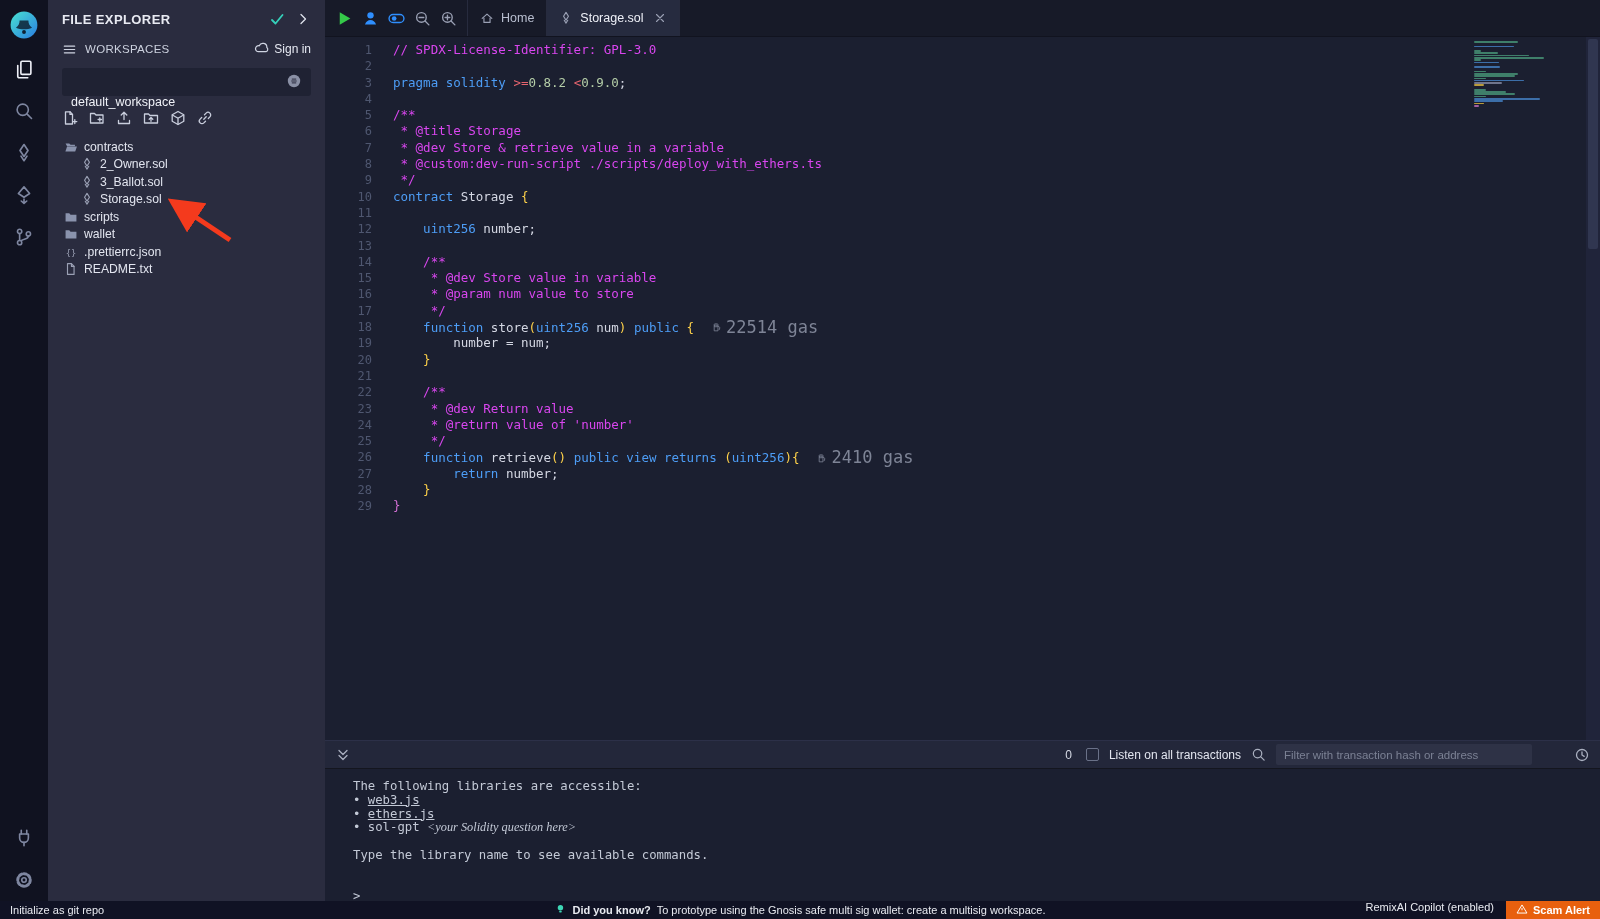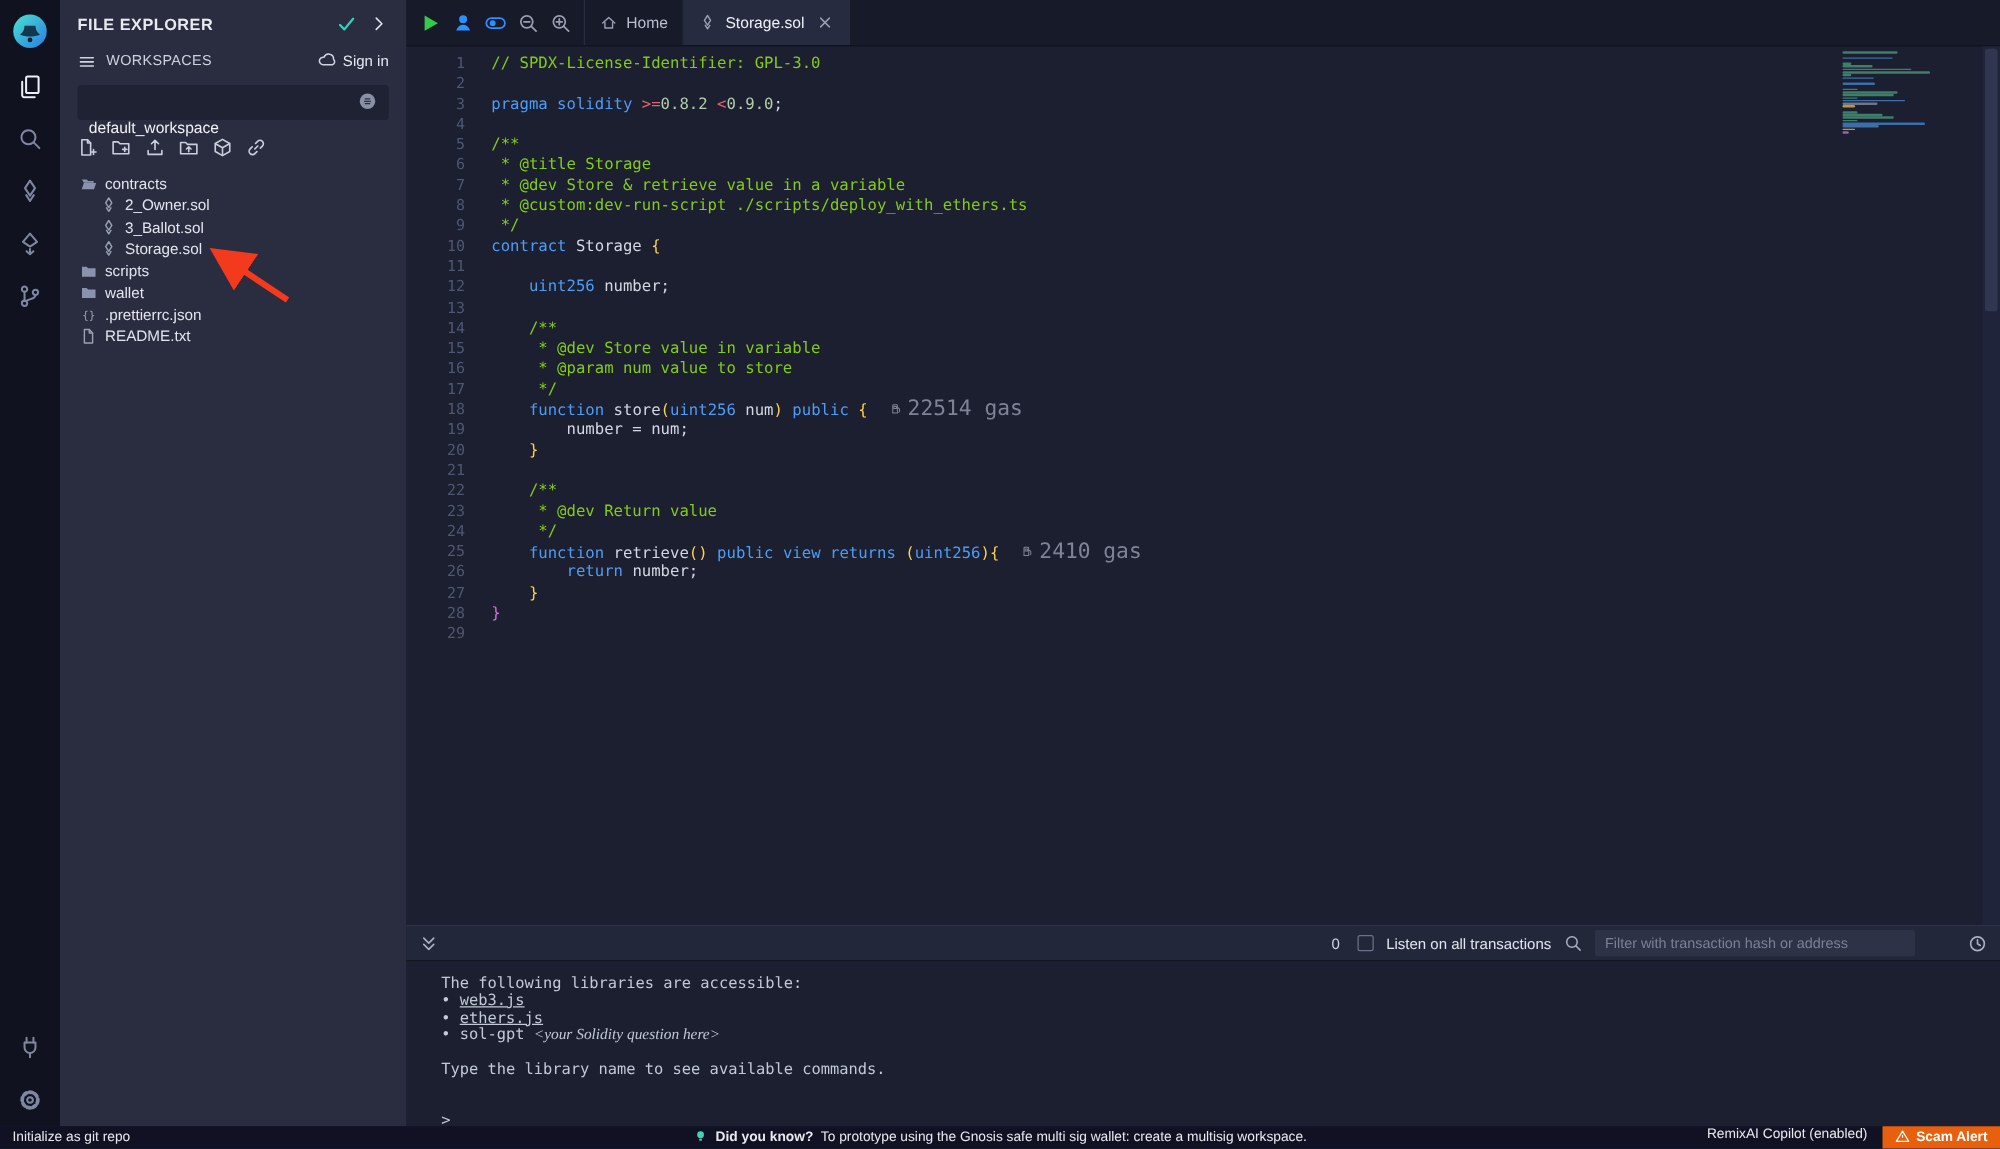--- a/index.html
+++ b/index.html
@@ -51,21 +51,21 @@
     cursor:pointer; border-right:1px solid #272b3e; }
   .tab svg { width:14px; height:14px; color:#9aa0b4; }
   .tab.active { background:#262b3f; color:#eef0f7; }
   .tab .tab-close { width:14px; height:14px; color:#9aa0b4; margin-left:2px; }
 
   .editor { flex:1; display:flex; position:relative; overflow:hidden; font-family:"DejaVu Sans Mono", monospace; }
   .gutter { width:68px; padding-top:5px; text-align:right; flex-shrink:0; }
   .gutter div { height:16.3px; line-height:16.3px; font-size:12px; color:#4f5770; padding-right:21px; }
   .code { flex:1; padding-top:5px; overflow:hidden; }
   .code-line { height:16.3px; line-height:16.3px; font-size:12.5px; white-space:pre; color:#d4d7e3; }
-  .tk-com{color:#84cc16} .tk-kw{color:#4d9df6} .tk-num{color:#b5cea8} .tk-op{color:#e5646e}
+  .tk-com{color:#d946ef} .tk-kw{color:#4d9df6} .tk-num{color:#b5cea8} .tk-op{color:#e5646e}
   .tk-pl{color:#d4d7e3} .tk-b1{color:#ffd24a} .tk-b2{color:#d670d6} .tk-par{color:#ffd24a}
   .gas { display:inline-flex; align-items:center; gap:4px; margin-left:18px; font-size:17px; color:#7e8496; }
   .gas svg { width:10px; height:10px; }
 
   .minimap { position:absolute; top:4px; right:16px; width:110px; }
   .mm-line { height:1.7px; margin-bottom:.6px; border-radius:1px; }
   .vscroll { position:absolute; top:0; right:0; width:14px; height:100%; background:#20243a; cursor:pointer; }
   .vscroll .thumb { margin:2px 2px; height:210px; background:#303650; border-radius:2px; }
 
   
@@ -421,20 +421,21 @@
           <div class="code-line"><span class="tk-pl">    </span><span class="tk-kw">function</span><span class="tk-pl"> store</span><span class="tk-par">(</span><span class="tk-kw">uint256</span><span class="tk-pl"> num</span><span class="tk-par">)</span><span class="tk-pl"> </span><span class="tk-kw">public</span><span class="tk-pl"> </span><span class="tk-b1">{</span><span class="gas"><svg viewBox="0 0 16 16" fill="none" stroke="currentColor" stroke-width="1.3" stroke-linecap="round" stroke-linejoin="round">
                 <path d="M3.5 13.5V4a1 1 0 0 1 1-1h4a1 1 0 0 1 1 1v9.5z"></path>
                 <path d="M4.8 5h3.4v2.6H4.8z"></path>
                 <path d="M9.5 7h1.4l1.3 1.4v3.1a.9.9 0 0 1-.9.9"></path>
               </svg><span>22514 gas</span></span></div>
           <div class="code-line"><span class="tk-pl">        number = num;</span></div>
           <div class="code-line"><span class="tk-pl">    </span><span class="tk-b1">}</span></div>
           <div class="code-line"></div>
           <div class="code-line"><span class="tk-com">    /**</span></div>
           <div class="code-line"><span class="tk-com">     * @dev Return value</span></div>
+          <div class="code-line"><span class="tk-com">     * @return value of 'number'</span></div>
           <div class="code-line"><span class="tk-com">     */</span></div>
           <div class="code-line"><span class="tk-pl">    </span><span class="tk-kw">function</span><span class="tk-pl"> retrieve</span><span class="tk-par">()</span><span class="tk-pl"> </span><span class="tk-kw">public</span><span class="tk-pl"> </span><span class="tk-kw">view</span><span class="tk-pl"> </span><span class="tk-kw">returns</span><span class="tk-pl"> </span><span class="tk-par">(</span><span class="tk-kw">uint256</span><span class="tk-par">)</span><span class="tk-b1">{</span><span class="gas"><svg viewBox="0 0 16 16" fill="none" stroke="currentColor" stroke-width="1.3" stroke-linecap="round" stroke-linejoin="round">
                 <path d="M3.5 13.5V4a1 1 0 0 1 1-1h4a1 1 0 0 1 1 1v9.5z"></path>
                 <path d="M4.8 5h3.4v2.6H4.8z"></path>
                 <path d="M9.5 7h1.4l1.3 1.4v3.1a.9.9 0 0 1-.9.9"></path>
               </svg><span>2410 gas</span></span></div>
           <div class="code-line"><span class="tk-pl">        </span><span class="tk-kw">return</span><span class="tk-pl"> number;</span></div>
           <div class="code-line"><span class="tk-pl">    </span><span class="tk-b1">}</span></div>
           <div class="code-line"><span class="tk-b2">}</span></div>
         </div>

